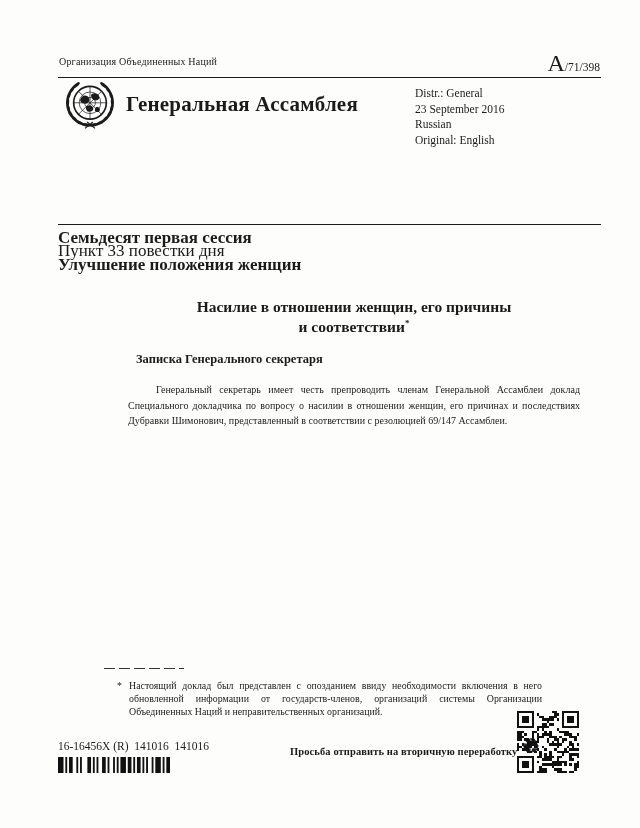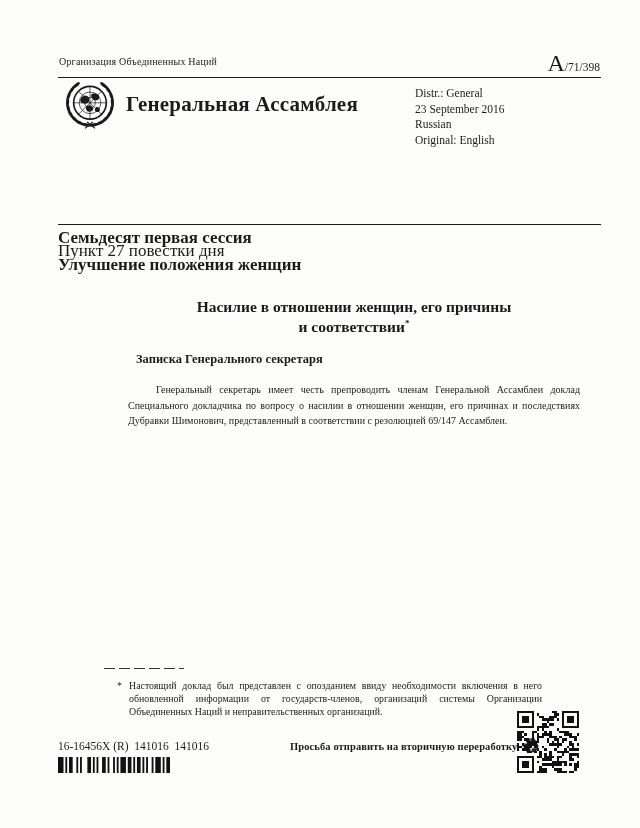--- a/index.html
+++ b/index.html
@@ -32,21 +32,21 @@
   
   .footnote-sep { position:absolute; left:104px; top:668px; width:80px; height:1px;
     background:repeating-linear-gradient(90deg,#333 0 11px,transparent 11px 15px); }
   .footnote { position:absolute; left:104px; top:679px; width:438px; font-size:9.9px; line-height:13px; }
   .footnote .fn-row { display:flex; }
   .footnote .fn-marker { width:12px; margin-left:13px; flex:0 0 auto; }
   .footnote .fn-text { flex:1 1 auto; text-align:justify; }
   
   .job-number { position:absolute; left:58px; top:740px; font-size:11.5px; white-space:pre; }
   .barcode { position:absolute; left:58px; top:757px; width:112px; height:16px; }
-  .recycle-line { position:absolute; left:290px; top:736px; display:flex; align-items:center; }
+  .recycle-line { position:absolute; left:290px; top:736px; display:flex; align-items:flex-end; }
   .recycle-text { font-size:10.5px; font-weight:bold; letter-spacing:.1px; }
   .recycle-glyph { font-family:"DejaVu Sans", sans-serif; font-size:21px; line-height:1; margin-left:4px; color:#222; }
   .qr { position:absolute; left:517px; top:711px; width:62px; height:62px; }
   svg { display:block; }
 </style>
 </head>
 <body>
 
 <div class="page">
 
@@ -95,21 +95,21 @@
   <div class="distr-block">
     <div>Distr.: General</div>
     <div>23 September 2016</div>
     <div>Russian</div>
     <div>Original: English</div>
   </div>
 
   <div class="rule rule-mid"></div>
   <div class="session">
     <div class="bold">Семьдесят первая сессия</div>
-    <div>Пункт 27 повестки дня</div>
+    <div>Пункт 33 повестки дня</div>
     <div class="bold">Улучшение положения женщин</div>
   </div>
 
   <div class="content">
     <h2 class="report-title">
       <span>Насилие в отношении женщин, его причины</span><br>
       <span>и соответствии</span><sup>*</sup>
     </h2>
     <h3 class="note-subtitle">Записка Генерального секретаря</h3>
     <p class="body-paragraph">Генеральный секретарь имеет честь препроводить членам Генеральной Ассамблеи доклад Специального докладчика по вопросу о насилии в отношении женщин, его причинах и последствиях Дубравки Шимонович, представленный в соответствии с резолюцией 69/147 Ассамблеи.</p>

